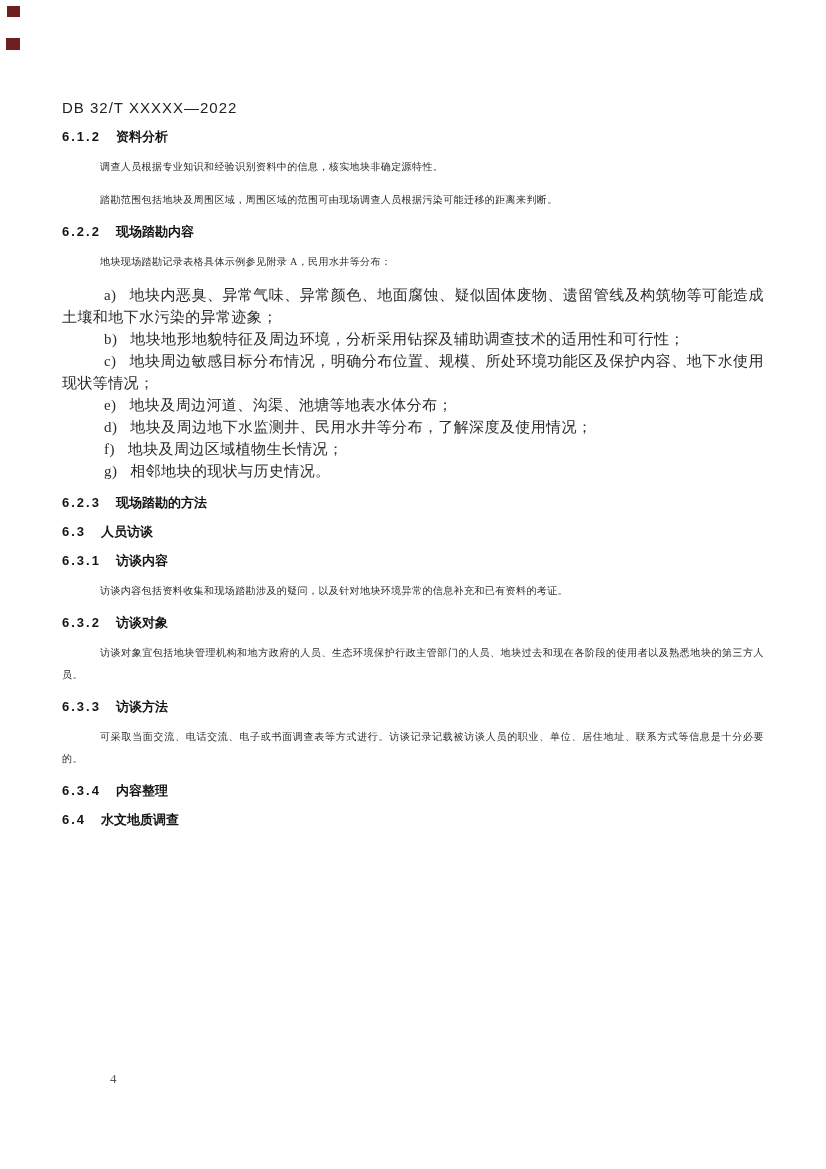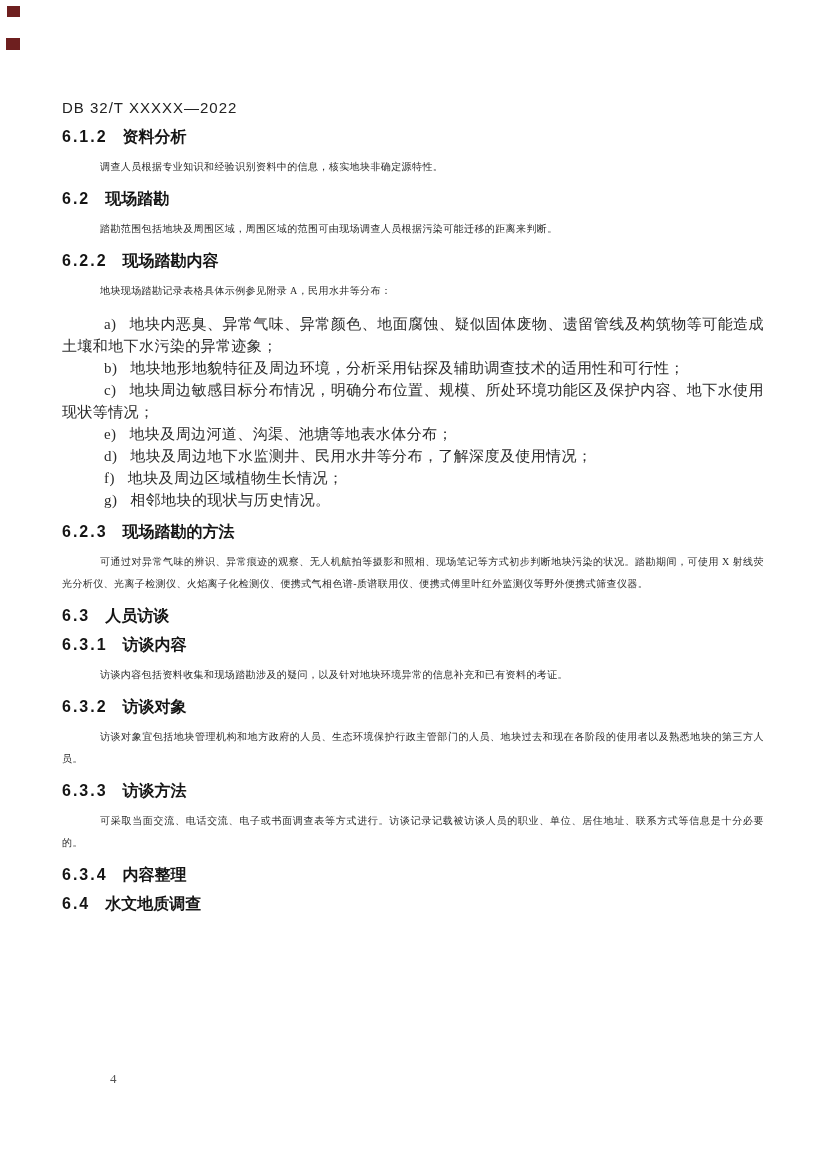--- a/index.html
+++ b/index.html
@@ -16,21 +16,21 @@
   }
   .doc-header{
     font-family:"Liberation Sans","DejaVu Sans",sans-serif;
     font-size:15px;line-height:18px;color:#222;
     letter-spacing:1px;
     margin:0 0 10px 0;
   }
   .heading{
     font-family:"Liberation Sans","DejaVu Sans",sans-serif;
     font-weight:700;color:#151515;
-    font-size:16px;line-height:19px;
+    font-size:13px;line-height:19px;
     margin:3px 0 10px 0;
     white-space:nowrap;
   }
   .heading .hnum{letter-spacing:2px;margin-right:15px;}
   .para{
     font-size:10px;line-height:22px;
     margin:0 0 11px 0;
     text-align:justify;
     text-indent:38px;
     letter-spacing:0.4px;
@@ -63,23 +63,20 @@
 
   <div class="content">
 
     <div class="doc-header">DB 32/T XXXXX—2022</div>
 
     <div class="heading">
       <span class="hnum">6.1.2</span><span>资料分析</span>
     </div>
     <p class="para">调查人员根据专业知识和经验识别资料中的信息，核实地块非确定源特性。</p>
 
-    <div class="heading">
-      <span class="hnum">6.2</span><span>现场踏勘</span>
-    </div>
 
     <p class="para">踏勘范围包括地块及周围区域，周围区域的范围可由现场调查人员根据污染可能迁移的距离来判断。</p>
 
     <div class="heading">
       <span class="hnum">6.2.2</span><span>现场踏勘内容</span>
     </div>
     <p class="para">地块现场踏勘记录表格具体示例参见附录 A，民用水井等分布：</p>
 
     <div class="list">
       <p class="li"><span class="li-marker">a)</span><span>地块内恶臭、异常气味、异常颜色、地面腐蚀、疑似固体废物、遗留管线及构筑物等可能造成土壤和地下水污染的异常迹象；</span></p>
@@ -87,21 +84,20 @@
       <p class="li"><span class="li-marker">c)</span><span>地块周边敏感目标分布情况，明确分布位置、规模、所处环境功能区及保护内容、地下水使用现状等情况；</span></p>
       <p class="li"><span class="li-marker">e)</span><span>地块及周边河道、沟渠、池塘等地表水体分布；</span></p>
       <p class="li"><span class="li-marker">d)</span><span>地块及周边地下水监测井、民用水井等分布，了解深度及使用情况；</span></p>
       <p class="li"><span class="li-marker">f)</span><span>地块及周边区域植物生长情况；</span></p>
       <p class="li"><span class="li-marker">g)</span><span>相邻地块的现状与历史情况。</span></p>
     </div>
 
     <div class="heading">
       <span class="hnum">6.2.3</span><span>现场踏勘的方法</span>
     </div>
-    <p class="para">可通过对异常气味的辨识、异常痕迹的观察、无人机航拍等摄影和照相、现场笔记等方式初步判断地块污染的状况。踏勘期间，可使用 X 射线荧光分析仪、光离子检测仪、火焰离子化检测仪、便携式气相色谱-质谱联用仪、便携式傅里叶红外监测仪等野外便携式筛查仪器。</p>
 
     <div class="heading">
       <span class="hnum">6.3</span><span>人员访谈</span>
     </div>
 
     <div class="heading">
       <span class="hnum">6.3.1</span><span>访谈内容</span>
     </div>
     <p class="para">访谈内容包括资料收集和现场踏勘涉及的疑问，以及针对地块环境异常的信息补充和已有资料的考证。</p>
 

